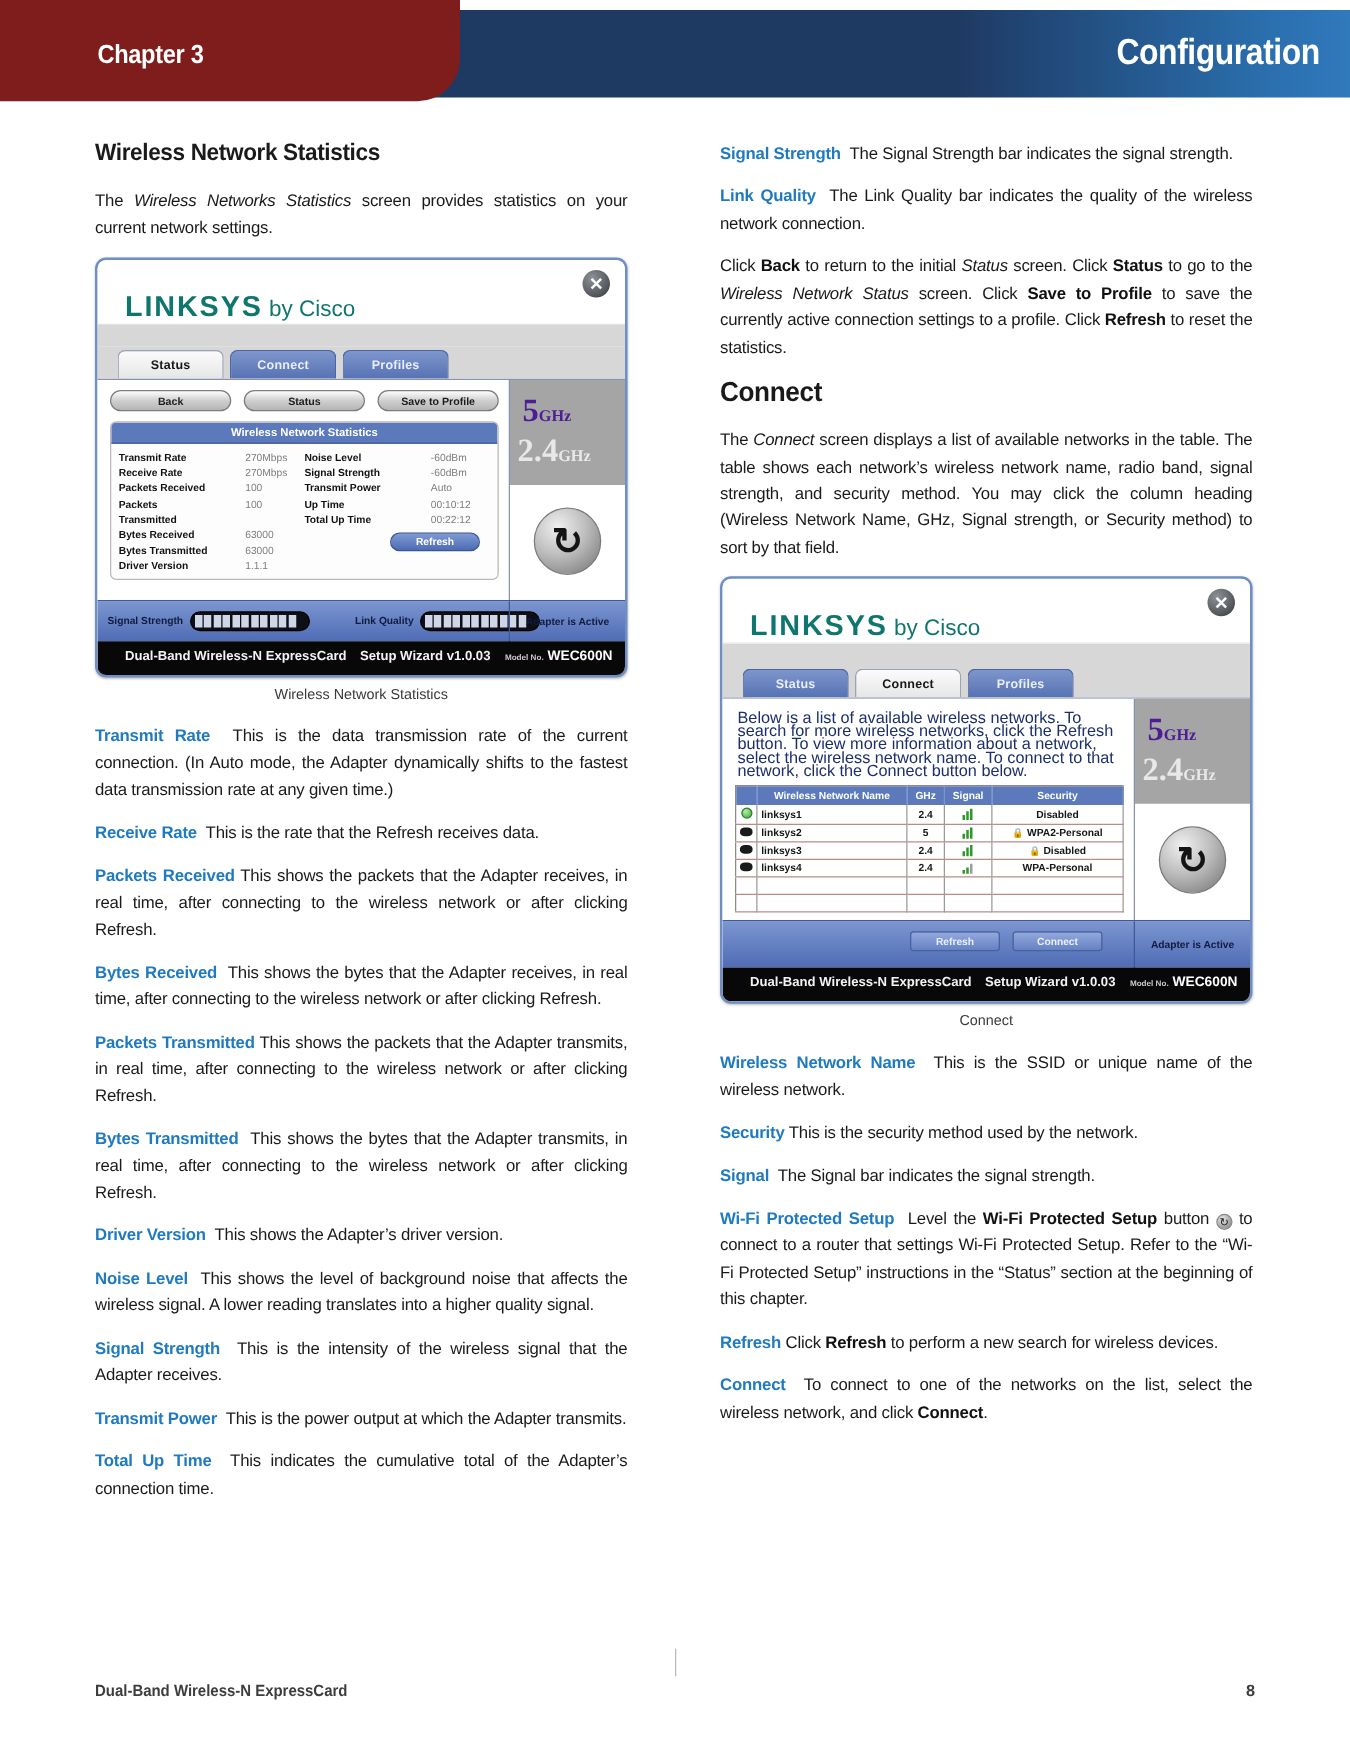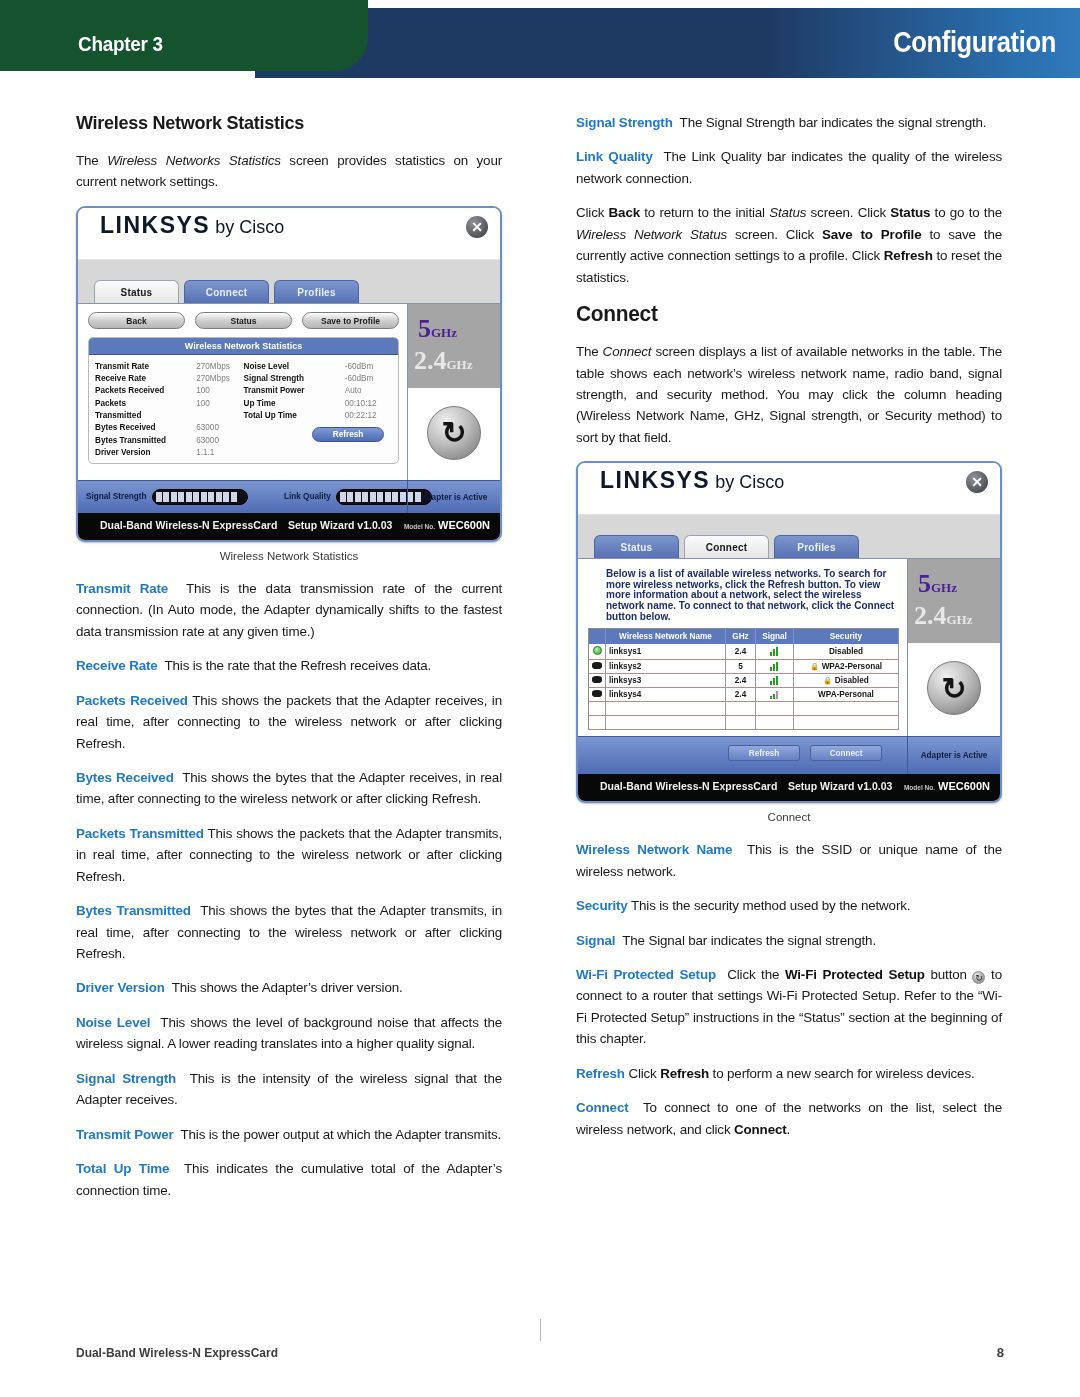--- a/index.html
+++ b/index.html
@@ -17,22 +17,22 @@
     position:absolute; left:255px; top:8px; width:825px; height:70px;
     background: linear-gradient(to right, #1e3a63 0%, #1e3a63 62%, #2a6fae 92%, #3079bb 100%);
   }
   .hdr-title {
     position:absolute; right:24px; top:18px;
     color:#ffffff; font-size:29px; font-weight:bold;
     letter-spacing:-0.4px; font-family:"Liberation Sans", sans-serif;
     transform: scaleX(0.88); transform-origin: right center;
   }
   .hdr-grey {
-    position:absolute; left:0; top:0; width:368px; height:71px;
-    background:#14532d;
+    position:absolute; left:0; top:0; width:368px; height:81px;
+    background:#7f1d1d;
     border-bottom-right-radius: 34px;
     padding-left: 32px;
   }
   .hdr-chapter {
     position:absolute; left:78px; top:32px;
     color:#ffffff; font-size:21px; font-weight:bold; letter-spacing:-0.3px;
     transform: scaleX(0.9); transform-origin: left center;
   }
 
   
@@ -68,22 +68,22 @@
     width:426px; border:2px solid #6f8fc4; border-radius:9px;
     background:#ffffff; overflow:hidden; position:relative;
     box-shadow:0 1px 2px rgba(0,0,0,.25);
   }
 
   .brandbar {
     height:52px; background:#ffffff; position:relative;
     border-bottom:1px solid #e3e3e3;
   }
   .logo {
-    position:absolute; left:22px; top:4px;
-    font-size:23px; font-weight:bold; letter-spacing:1.5px; color:#0f172a;
+    position:absolute; left:22px; top:24px;
+    font-size:23px; font-weight:bold; letter-spacing:1.5px; color:#0f766e;
     font-family:"Liberation Sans", sans-serif;
   }
   .logo .bycisco { font-size:18px; font-weight:normal; letter-spacing:0px; }
   .closebtn {
     position:absolute; right:12px; top:8px; width:22px; height:22px;
     border-radius:50%;
     background: radial-gradient(circle at 35% 30%, #8e9196 0%, #55585d 65%, #2e3136 100%);
     color:#fff; font-size:14px; line-height:22px; text-align:center; font-weight:bold;
   }
 
@@ -133,21 +133,21 @@
   .statlbl { width:62%; font-weight:bold; color:#111; }
   .statval { width:38%; color:#7e7e7e;margin-left:24px; }
   .refreshwrap { text-align:right; padding:1px 8px 6px 0; }
   .refreshbtn {
     display:inline-block; width:72px; height:15px; border-radius:8px;
     background: linear-gradient(to bottom, #7e9ad6, #4d6cb2);
     border:1px solid #3b568e; color:#fff;
     font-size:8.2px; font-weight:bold; text-align:center; line-height:14px;
   }
 
-  .descbox { font-size:10px; line-height:10.6px; color:#1c2f6b; font-weight:bold; padding:2px 2px 6px 2px;margin-left:16px; }
+  .descbox { font-size:13px; line-height:10.6px; color:#1c2f6b; font-weight:normal; padding:2px 2px 6px 2px; }
 
   .nettbl { width:100%; border-collapse:collapse; border:1px solid #8a8a8a; background:#fff; }
   .nettbl th {
     background:#5c79bb; color:#fff; font-size:8.2px; font-weight:bold;
     padding:3px 2px; border-right:1px solid #7e93c9; text-align:center;
   }
   .nettbl td {
     font-size:8.2px; font-weight:bold; color:#151515;
     padding:2px 3px; border-right:1px solid #9a9a9a; border-bottom:1px solid #b98c8c;
     height:13px;
@@ -508,21 +508,21 @@
         <span class="bf-mid">Setup Wizard v1.0.03</span>
         <span class="bf-right"><small>Model No.</small> <span>WEC600N</span></span>
       </div>
     </div>
     <div class="caption">Connect</div>
 
     <p class="body"><span class="term">Wireless Network Name</span>&nbsp; <span>This is the SSID or unique name of the wireless network.</span></p>
     <p class="body"><span class="term">Security</span> <span>This is the security method used by the network.</span></p>
     <p class="body nj"><span class="term">Signal</span>&nbsp; <span>The Signal bar indicates the signal strength.</span></p>
 
-    <p class="body"><span class="term">Wi-Fi Protected Setup</span>&nbsp; <span>Click the </span><span class="bold">Wi-Fi Protected Setup</span><span> button </span><span class="wps-inline">↻</span><span> to connect to a router that settings Wi-Fi Protected Setup. Refer to the “Wi-Fi Protected Setup” instructions in the “Status” section at the beginning of this chapter.</span></p>
+    <p class="body"><span class="term">Wi-Fi Protected Setup</span>&nbsp; <span>Level the </span><span class="bold">Wi-Fi Protected Setup</span><span> button </span><span class="wps-inline">↻</span><span> to connect to a router that settings Wi-Fi Protected Setup. Refer to the “Wi-Fi Protected Setup” instructions in the “Status” section at the beginning of this chapter.</span></p>
 
     <p class="body"><span class="term">Refresh</span> <span>Click </span><span class="bold">Refresh</span><span> to perform a new search for wireless devices.</span></p>
 
     <p class="body"><span class="term">Connect</span>&nbsp; <span>To connect to one of the networks on the list, select the wireless network, and click </span><span class="bold">Connect</span><span>.</span></p>
   </div>
 
   <div class="pf-divider"></div>
   <div class="pagefoot">
     <div class="pf-title">Dual-Band Wireless-N ExpressCard</div>
     <div class="pf-num">8</div>

